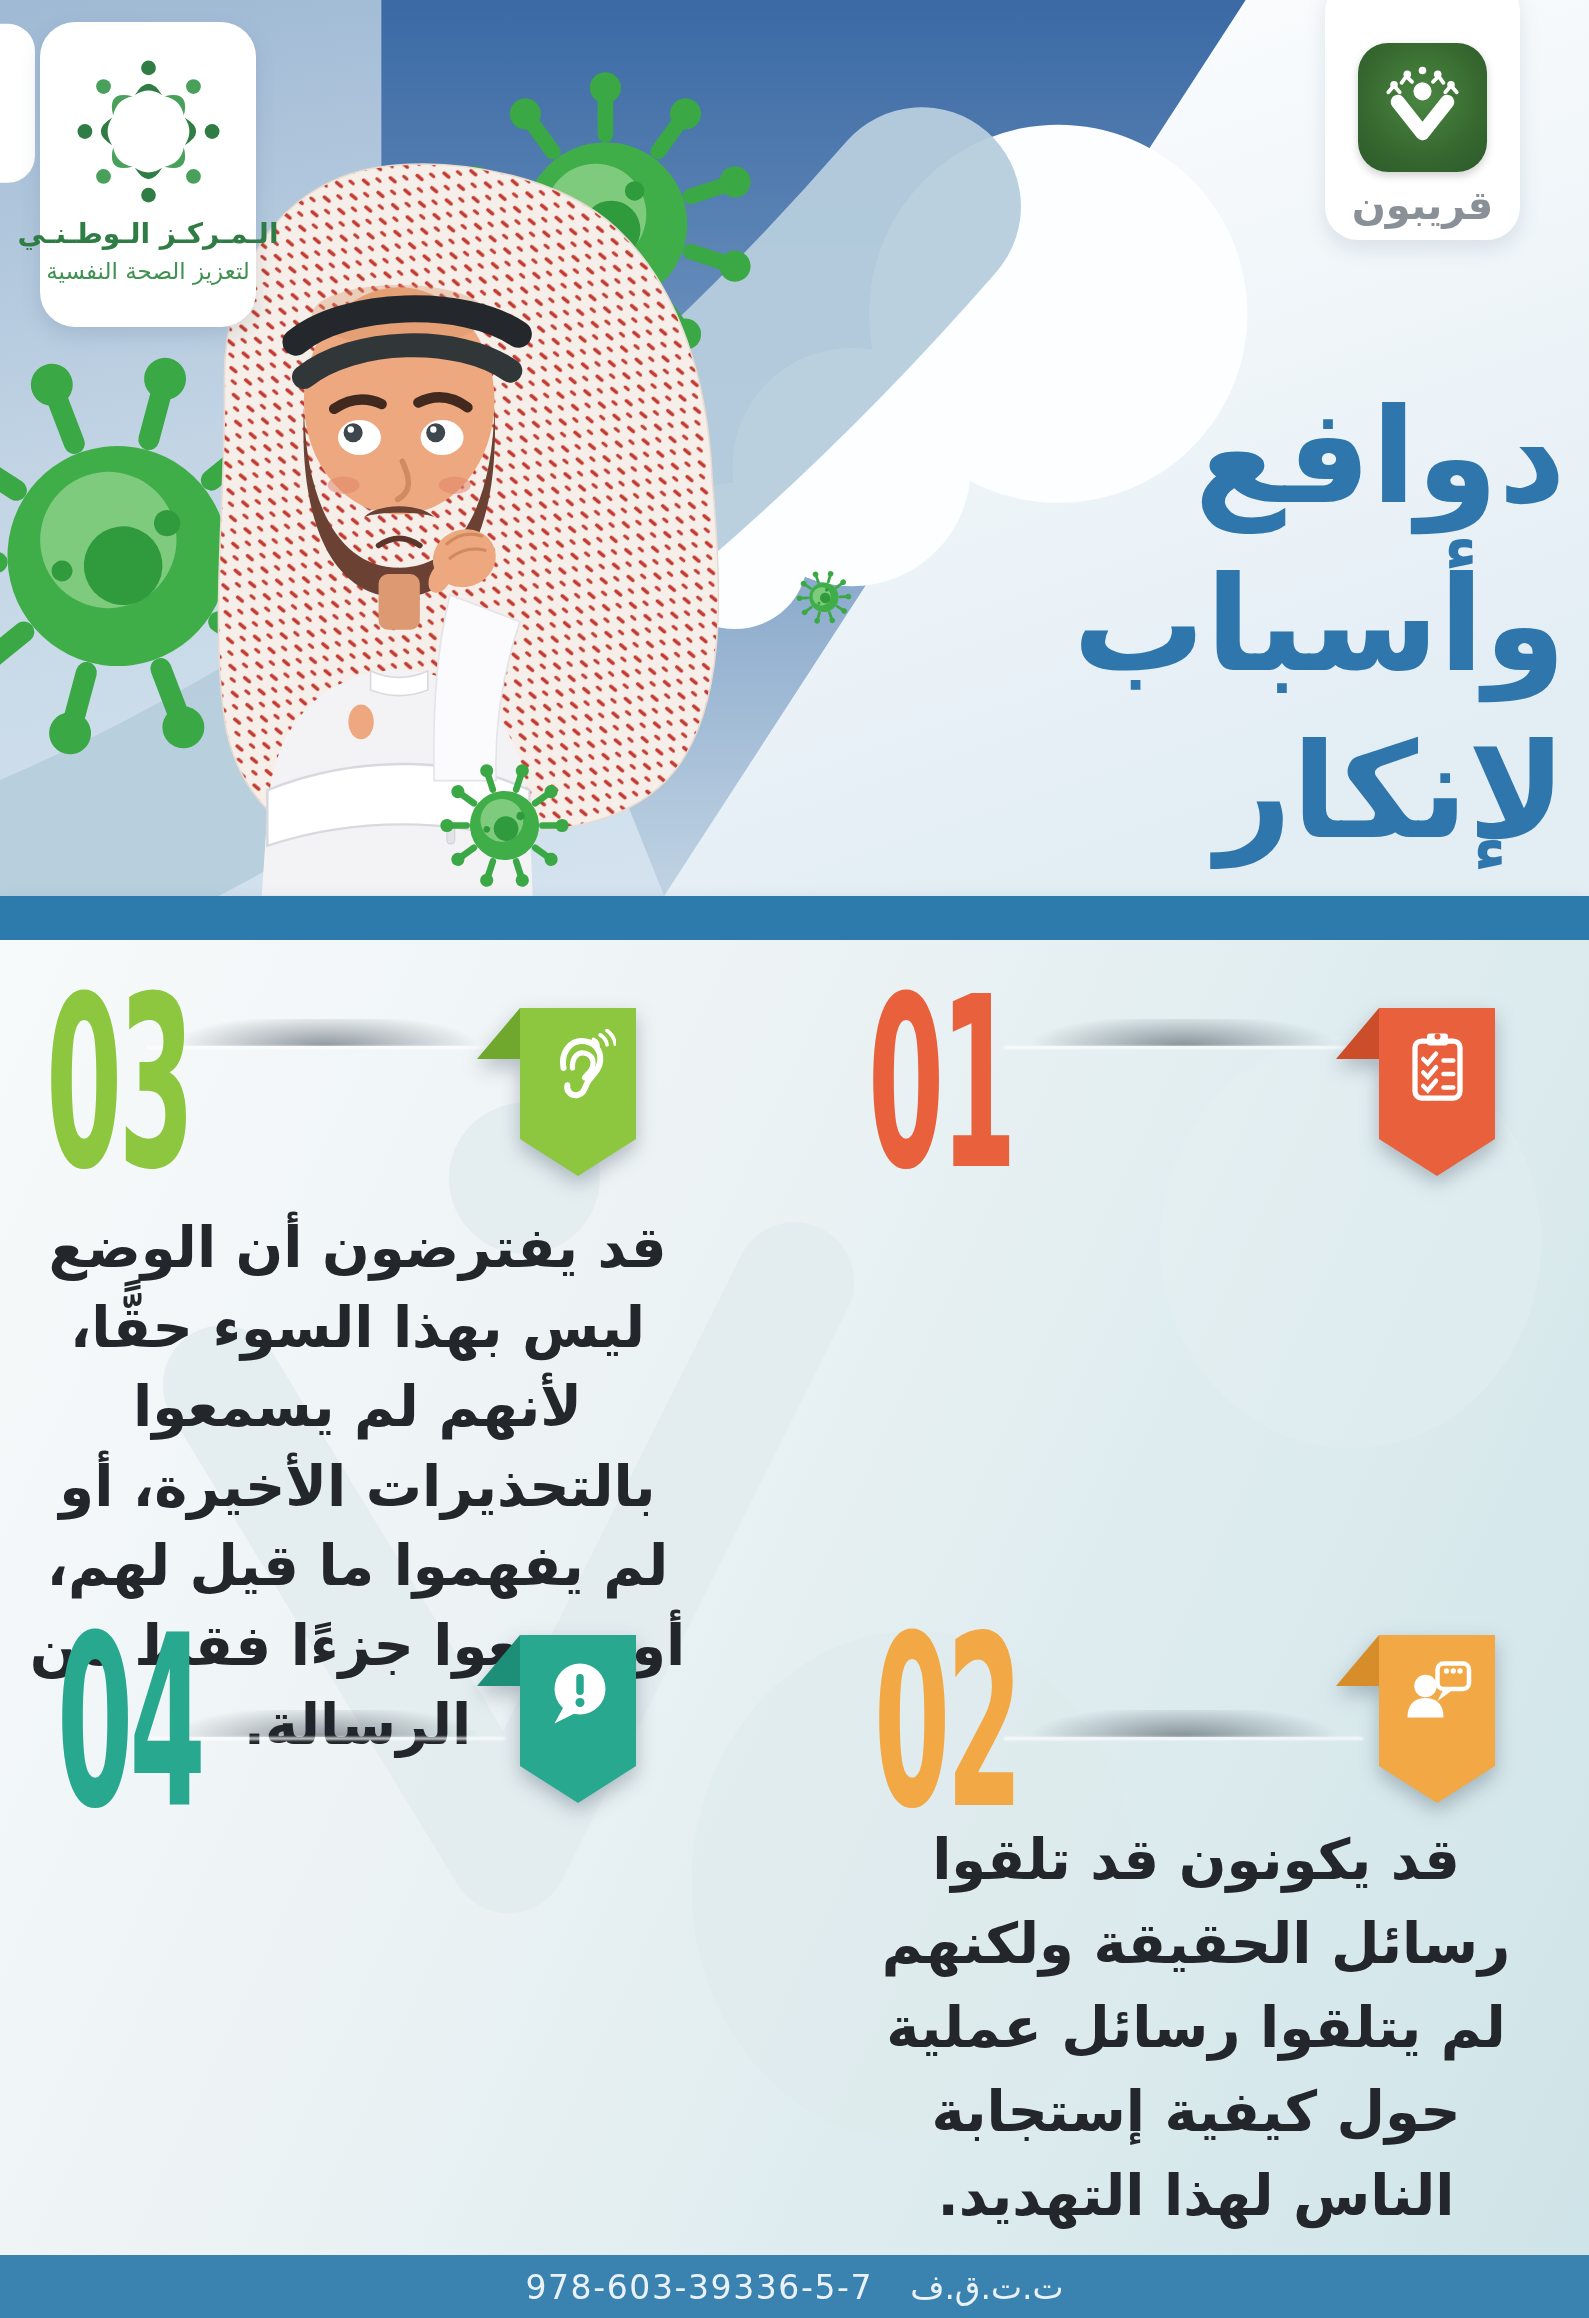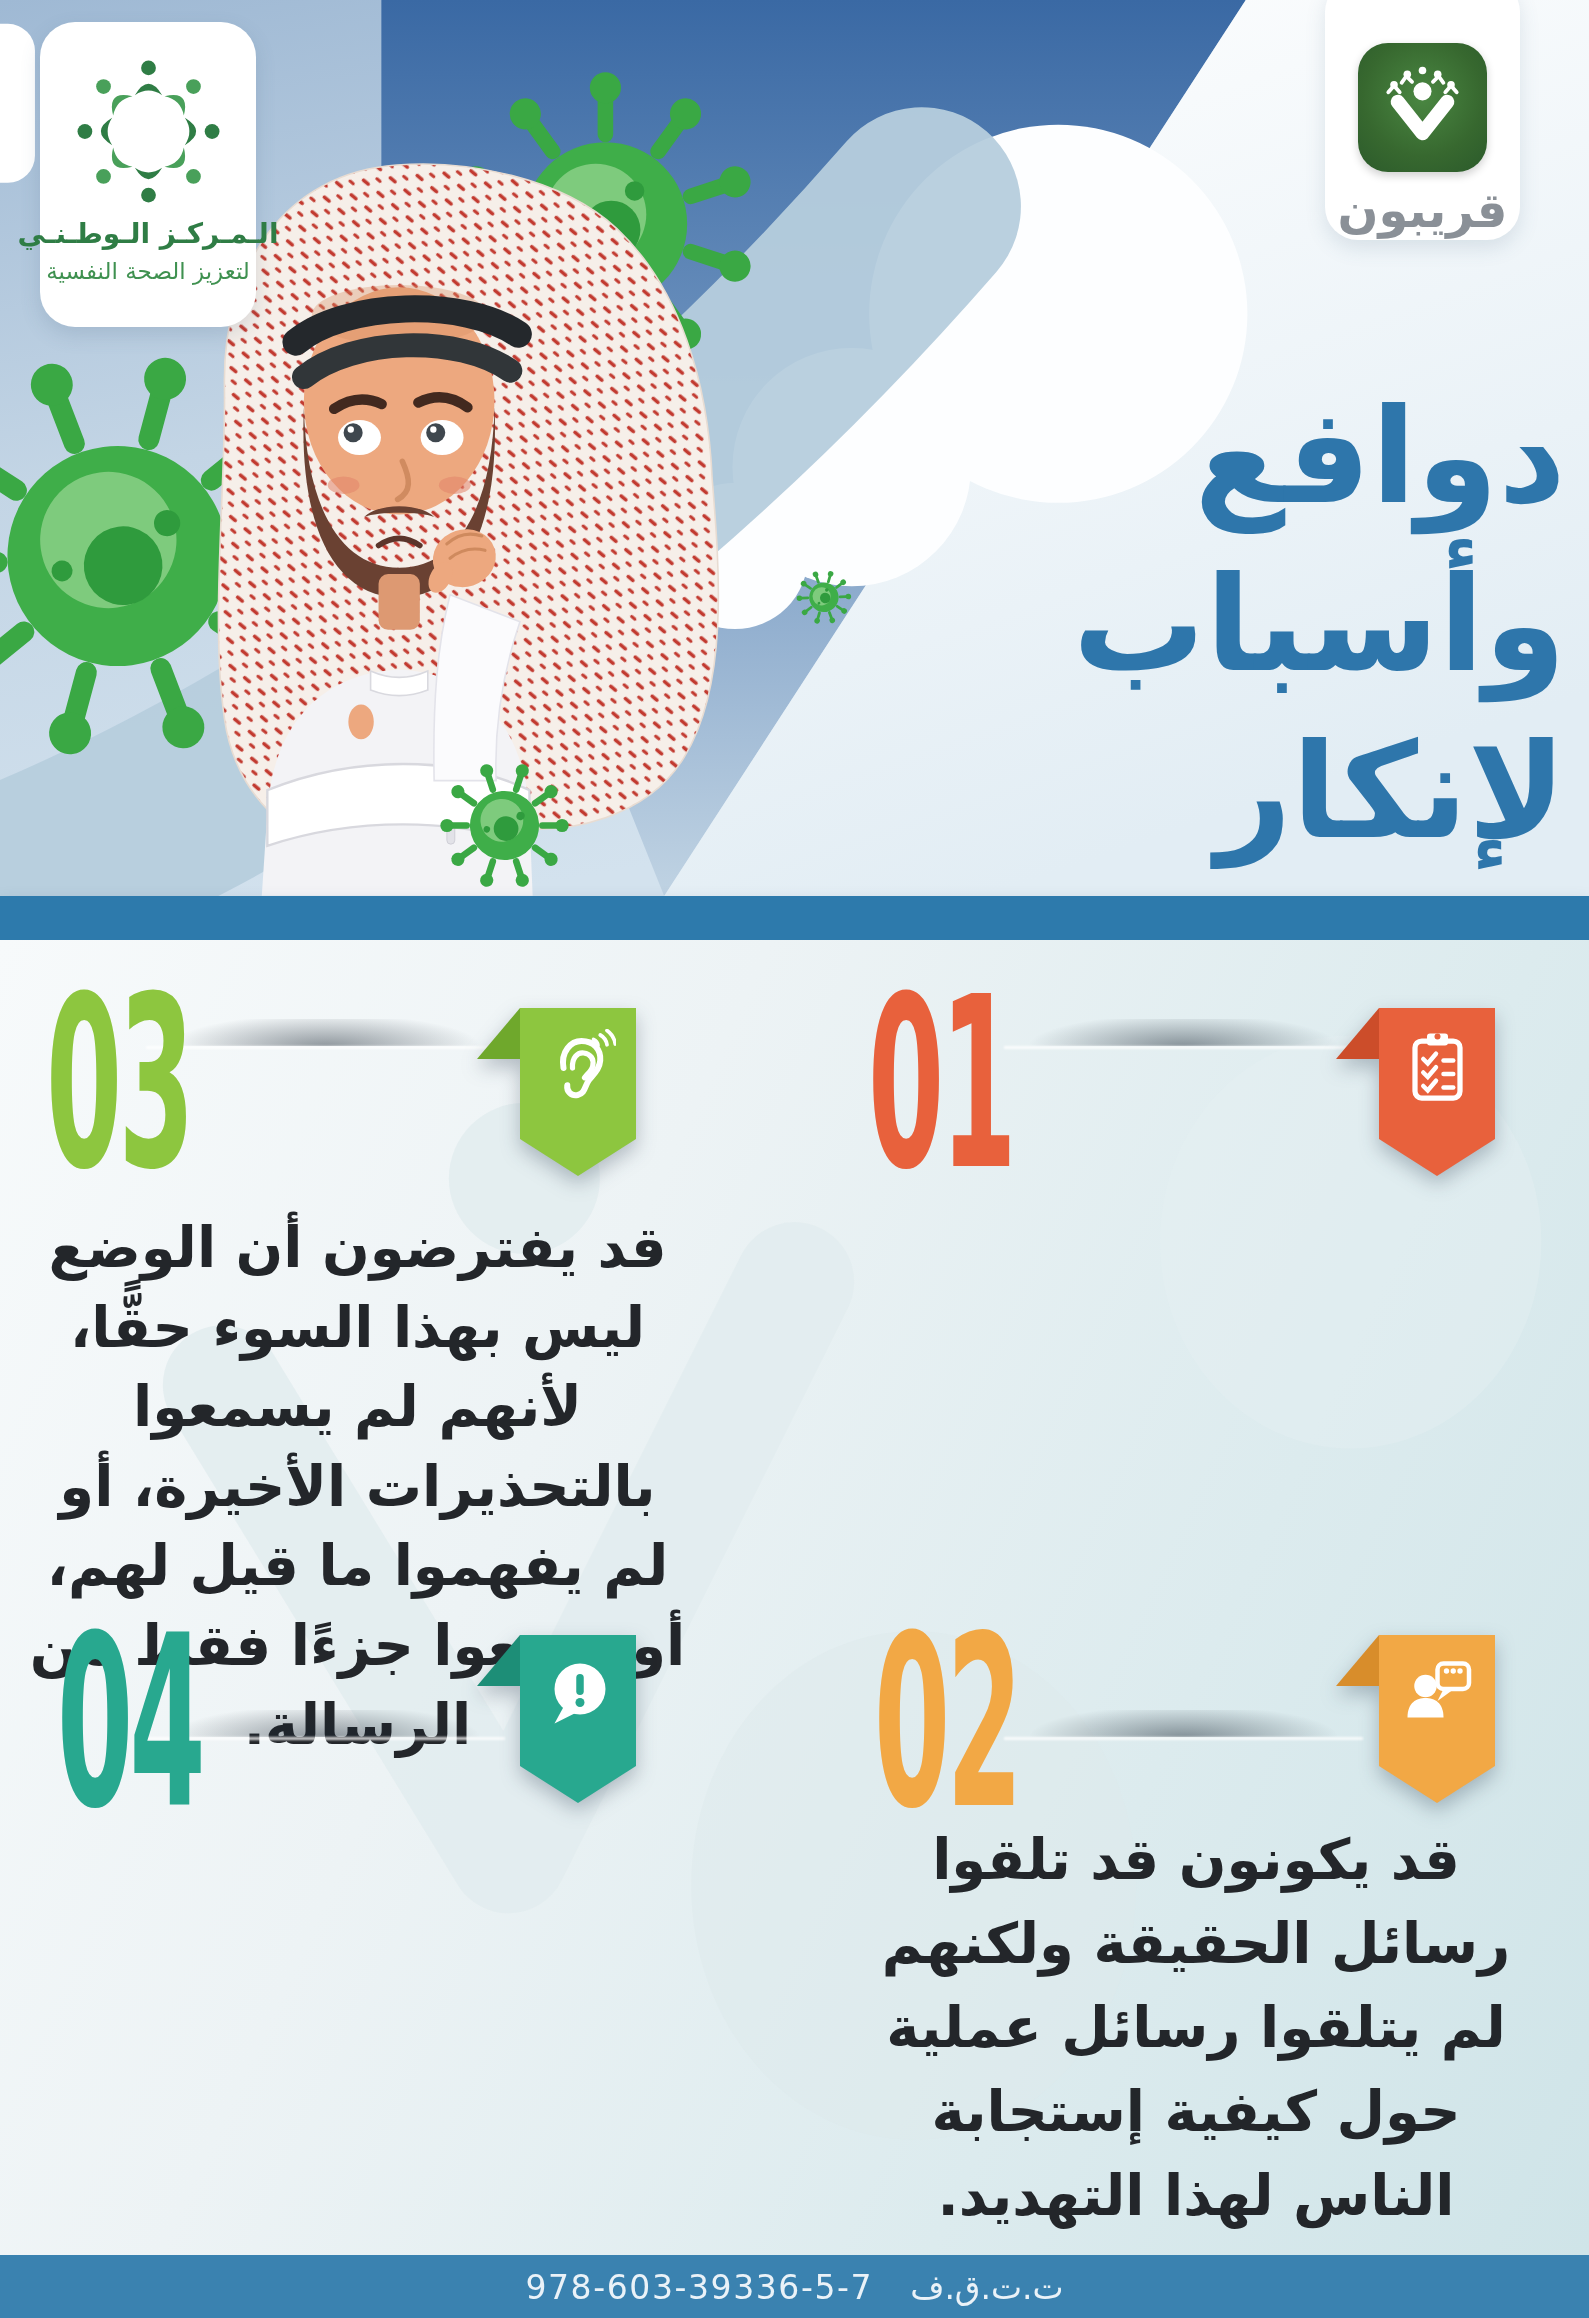--- a/index.html
+++ b/index.html
@@ -16,21 +16,21 @@
             box-shadow:0 8px 20.7px rgba(70,100,130,.18);display:flex;flex-direction:column;align-items:center;}
   .org-mark{width:159px;height:159px;margin-top:30px;}
   .org-line1{color:#2f7d45;font-weight:700;font-size:28px;margin-top:6.4px;direction:rtl;white-space:nowrap;}
   .org-line2{color:#3f9150;font-weight:400;font-size:23px;margin-top:8px;direction:rtl;white-space:nowrap;}
 
   .app-card{left:1325px;top:-20.7px;width:195px;height:261px;background:#fff;border-radius:33px;
             box-shadow:0 8px 20.7px rgba(70,100,130,.15);display:flex;flex-direction:column;align-items:center;}
   .app-icon{width:129px;height:129px;margin-top:64px;border-radius:30px;
             background:radial-gradient(circle at 50% 42%,#4a8742 0%,#37682f 60%,#2b5a2b 100%);
             display:flex;align-items:center;justify-content:center;box-shadow:0 3.2px 8px rgba(0,0,0,.18);}
-  .app-label{color:#8a9097;font-weight:700;font-size:48px;margin-top:9.5px;direction:rtl;}
+  .app-label{color:#8a9097;font-weight:700;font-size:40px;margin-top:9.5px;direction:rtl;}
 
   .poster-title{left:803px;top:373px;width:763px;direction:rtl;text-align:right;
           color:var(--title-blue,#2e76ab);font-weight:700;font-size:132px;line-height:1.27;}
 
   
   .divider{left:0;top:896px;width:1589px;height:44px;background:var(--divider-blue,#2d7aac);
            box-shadow:0 8px 17.5px rgba(45,80,110,.25);}
   .content-bg{left:0;top:940px;width:1589px;height:1315px;
         background:linear-gradient(115deg,#f7fafb 0%,#edf3f5 35%,#dcebee 70%,#cfe4e8 100%);}
   .watermark{left:0;top:940px;width:1589px;height:1315px;pointer-events:none;}

